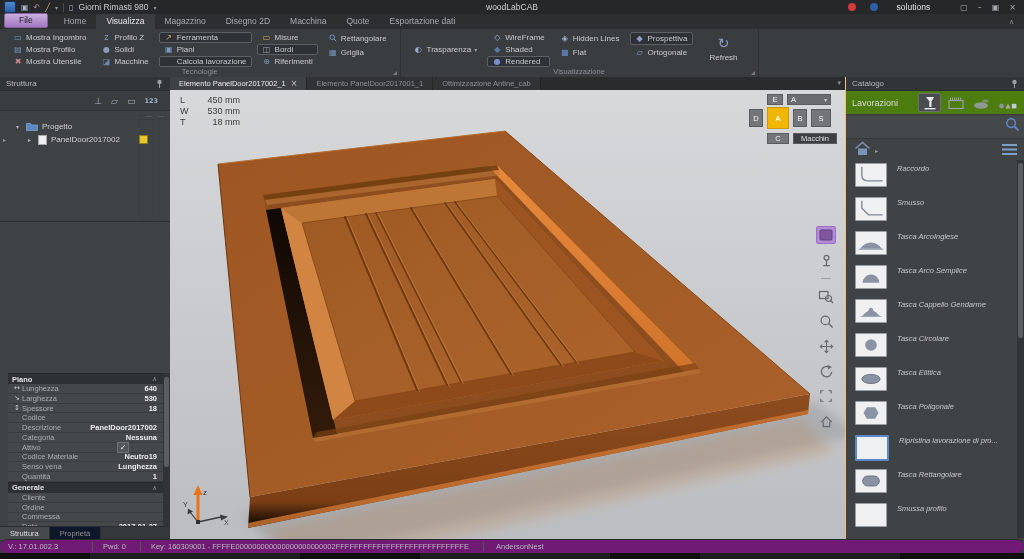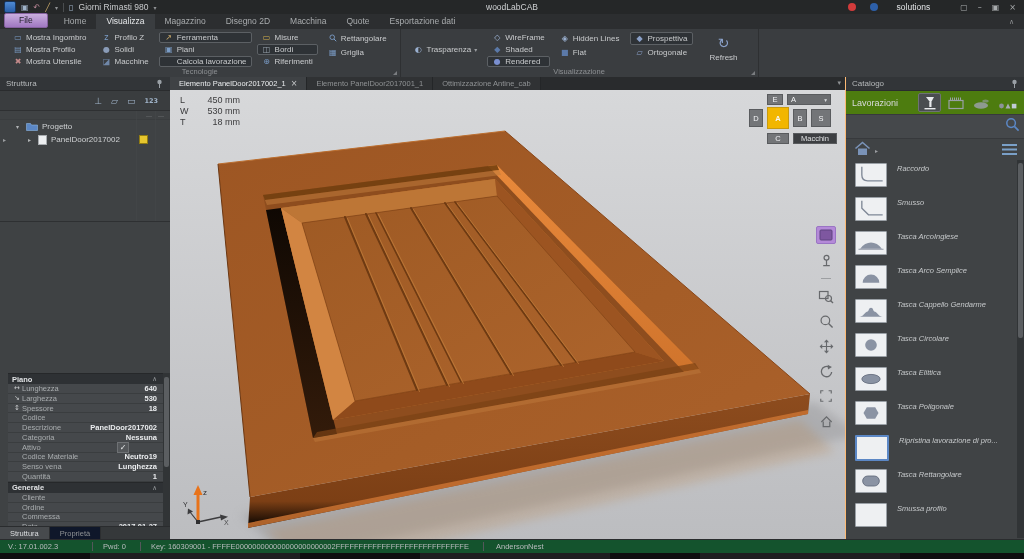--- a/index.html
+++ b/index.html
@@ -116,21 +116,21 @@
   .homerow .burger{margin-left:auto;}
   #clist{position:absolute;top:83px;left:0;right:9px;bottom:0;overflow:hidden;}
   .citem{height:34px;box-sizing:border-box;display:flex;align-items:flex-start;gap:10px;padding:3px 0 0 9px;}
   .cthumb{width:30px;height:22px;background:#eef0f2;border:1px solid #9aa0a6;border-radius:1px;flex:none;display:flex;}
   .cthumb.outline{border:2px solid #5b87c5;}
   .clabel{font-size:7.5px;color:#c6c9cb;margin-top:1px;font-style:italic;}
   #cscroll{position:absolute;right:1px;top:83px;bottom:2px;width:7px;background:#313436;}
   #cscroll .thumb{position:absolute;left:1px;right:1px;top:3px;height:175px;background:#5b5e61;border-radius:2px;}
 
   
-  #statusbar{position:absolute;left:0;right:0;bottom:6px;height:13px;background:#14532d;border-top:1px solid #2a2c2e;display:flex;align-items:center;font-size:7.5px;color:#b9bcbe;}
+  #statusbar{position:absolute;left:0;right:0;bottom:6px;height:13px;background:#701a75;border-top:1px solid #2a2c2e;display:flex;align-items:center;font-size:7.5px;color:#b9bcbe;border-radius:7px;}
   .ssep2{width:1px;height:9px;background:#54575a;}
   #sb-version{margin-left:8px;width:84px;}
   #sb-pwd{padding:0 14px 0 10px;}
   #sb-key{padding:0 14px 0 10px;}
   #sb-user{padding-left:12px;}
   #bottomstrip{position:absolute;left:0;right:0;bottom:0;height:6px;background:#0f0f10;}
   #bottomstrip i{position:absolute;top:0;bottom:0;background:#1e1e20;}
 </style>
 </head>
 <body>

